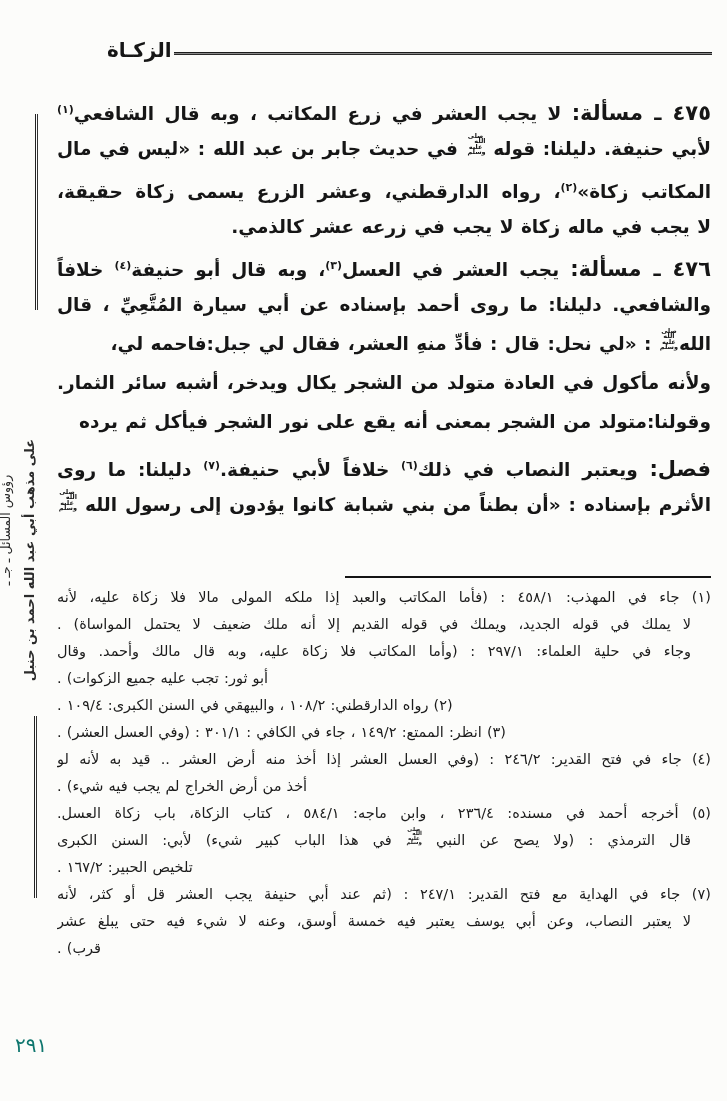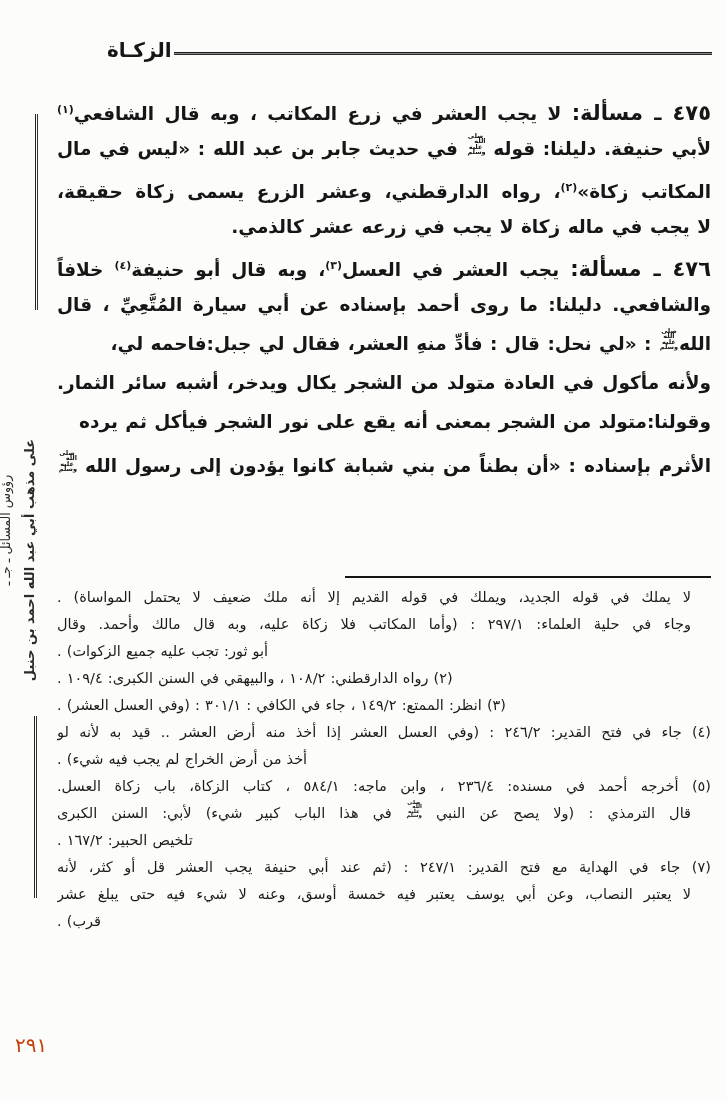--- a/index.html
+++ b/index.html
@@ -37,21 +37,21 @@
   .saw span{display:block;}
   .saw.sm{font-size:5.5px; line-height:4.5px; width:16px;}
   
   .fn-sep{position:absolute; top:576px; right:16px; width:366px; height:2px; background:#141414;}
   .fn-block{position:absolute; top:584px; right:16px; width:654px; direction:rtl;}
   .fl{height:27px; line-height:27px; font-size:14.5px; overflow:hidden; text-align:left;
     word-spacing:0.5px; color:#1b1b1b;}
   .fl.just{text-align:justify; text-align-last:justify;}
   .fl.ind{padding-right:20px;}
   .fl.ind2{padding-right:40px;}
-  .page-num{position:absolute; left:15px; top:1033px; font-size:20px; color:#c2410c;}
+  .page-num{position:absolute; left:15px; top:1033px; font-size:20px; color:#0f766e;}
 </style>
 </head>
 <body>
 
 <div class="page">
 
   <div class="head-title">الزكـاة</div>
   <div class="head-rule"></div>
 
   <div class="side-rule r1"></div>
@@ -69,26 +69,28 @@
     <div class="para">
       <div class="bl just"><span class="lead">٤٧٦ ـ مسألة:</span><span> يجب العشر في العسل</span><span class="ref">(٣)</span><span>، وبه قال أبو حنيفة</span><span class="ref">(٤)</span><span> خلافاً لمالك</span></div>
       <div class="bl just"><span>والشافعي. دليلنا: ما روى أحمد بإسناده عن أبي سيارة المُتَّعِيِّ ، قال لرسول</span></div>
       <div class="bl"><span>الله</span><span class="saw"><span>صلى الله</span><span>عليه وسلم</span></span><span> : «لي نحل: قال : فأدِّ منهِ العشر، فقال لي جبل:فاحمه لي، فحماه له».</span></div>
     </div>
     <div class="para">
       <div class="bl just"><span>ولأنه مأكول في العادة متولد من الشجر يكال ويدخر، أشبه سائر الثمار.</span></div>
       <div class="bl"><span>وقولنا:متولد من الشجر بمعنى أنه يقع على نور الشجر فيأكل ثم يرده من فِيه.</span></div>
     </div>
     <div class="para fasl">
+      <div class="bl just"><span class="lead">فصل:</span><span>  ويعتبر النصاب في ذلك</span><span class="ref">(٦)</span><span> خلافاً لأبي حنيفة.</span><span class="ref">(٧)</span><span> دليلنا: ما روى</span></div>
       <div class="bl just"><span>الأثرم بإسناده : «أن بطناً من بني شبابة كانوا يؤدون إلى رسول الله </span><span class="saw"><span>صلى الله</span><span>عليه وسلم</span></span></div>
     </div>
   </div>
 
   <div class="fn-sep"></div>
   <div class="fn-block">
+    <div class="fl just">(١) جاء في المهذب: ٤٥٨/١ : (فأما المكاتب والعبد إذا ملكه المولى مالا فلا زكاة عليه، لأنه</div>
     <div class="fl just ind">لا يملك في قوله الجديد، ويملك في قوله القديم إلا أنه ملك ضعيف لا يحتمل المواساة) .</div>
     <div class="fl just ind">وجاء في حلية العلماء: ٢٩٧/١ : (وأما المكاتب فلا زكاة عليه، وبه قال مالك وأحمد. وقال</div>
     <div class="fl ind">أبو ثور: تجب عليه جميع الزكوات) .</div>
     <div class="fl">(٢) رواه الدارقطني: ١٠٨/٢ ، والبيهقي في السنن الكبرى: ١٠٩/٤ .</div>
     <div class="fl">(٣) انظر: الممتع: ١٤٩/٢ ، جاء في الكافي : ٣٠١/١ : (وفي العسل العشر) .</div>
     <div class="fl just">(٤) جاء في فتح القدير: ٢٤٦/٢ : (وفي العسل العشر إذا أخذ منه أرض العشر .. قيد به لأنه لو</div>
     <div class="fl ind">أخذ من أرض الخراج لم يجب فيه شيء) .</div>
     <div class="fl just">(٥) أخرجه أحمد في مسنده: ٢٣٦/٤ ، وابن ماجه: ٥٨٤/١ ، كتاب الزكاة، باب زكاة العسل.</div>
     <div class="fl just ind"><span>قال الترمذي : (ولا يصح عن النبي </span><span class="saw sm"><span>صلى الله</span><span>عليه وسلم</span></span><span> في هذا الباب كبير شيء) لأبي: السنن الكبرى</span></div>
     <div class="fl ind">تلخيص الحبير: ١٦٧/٢ .</div>

